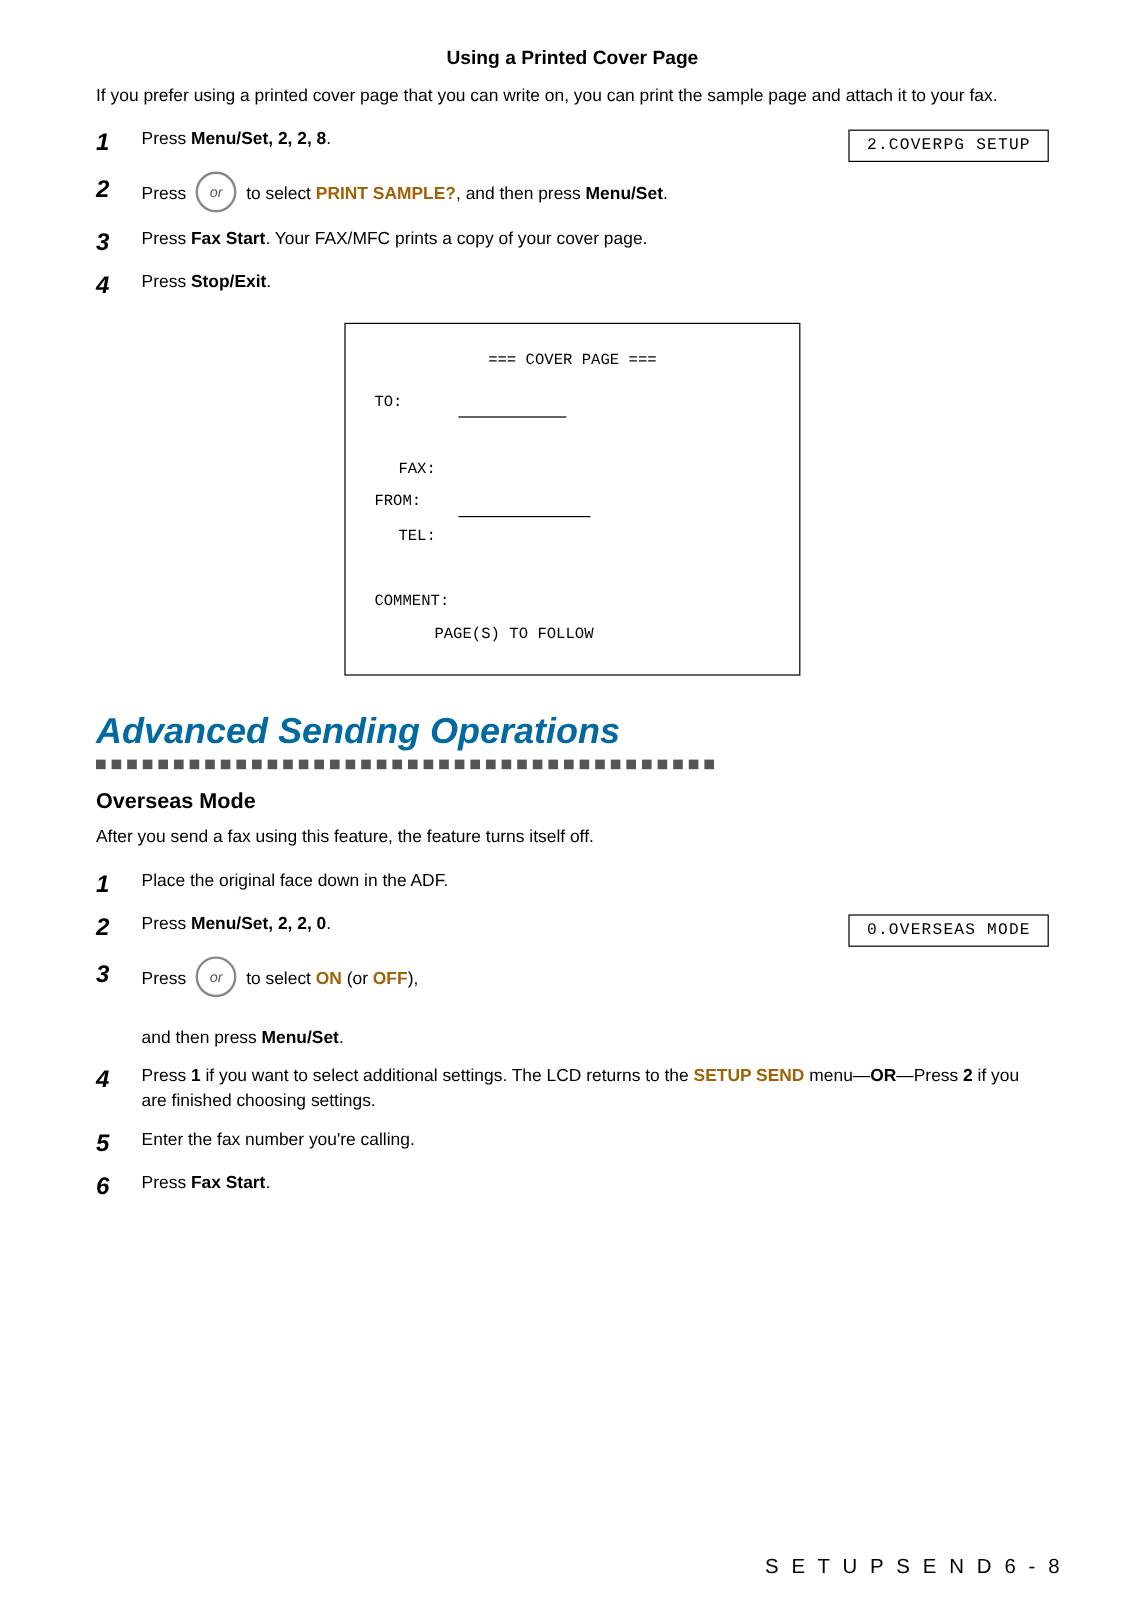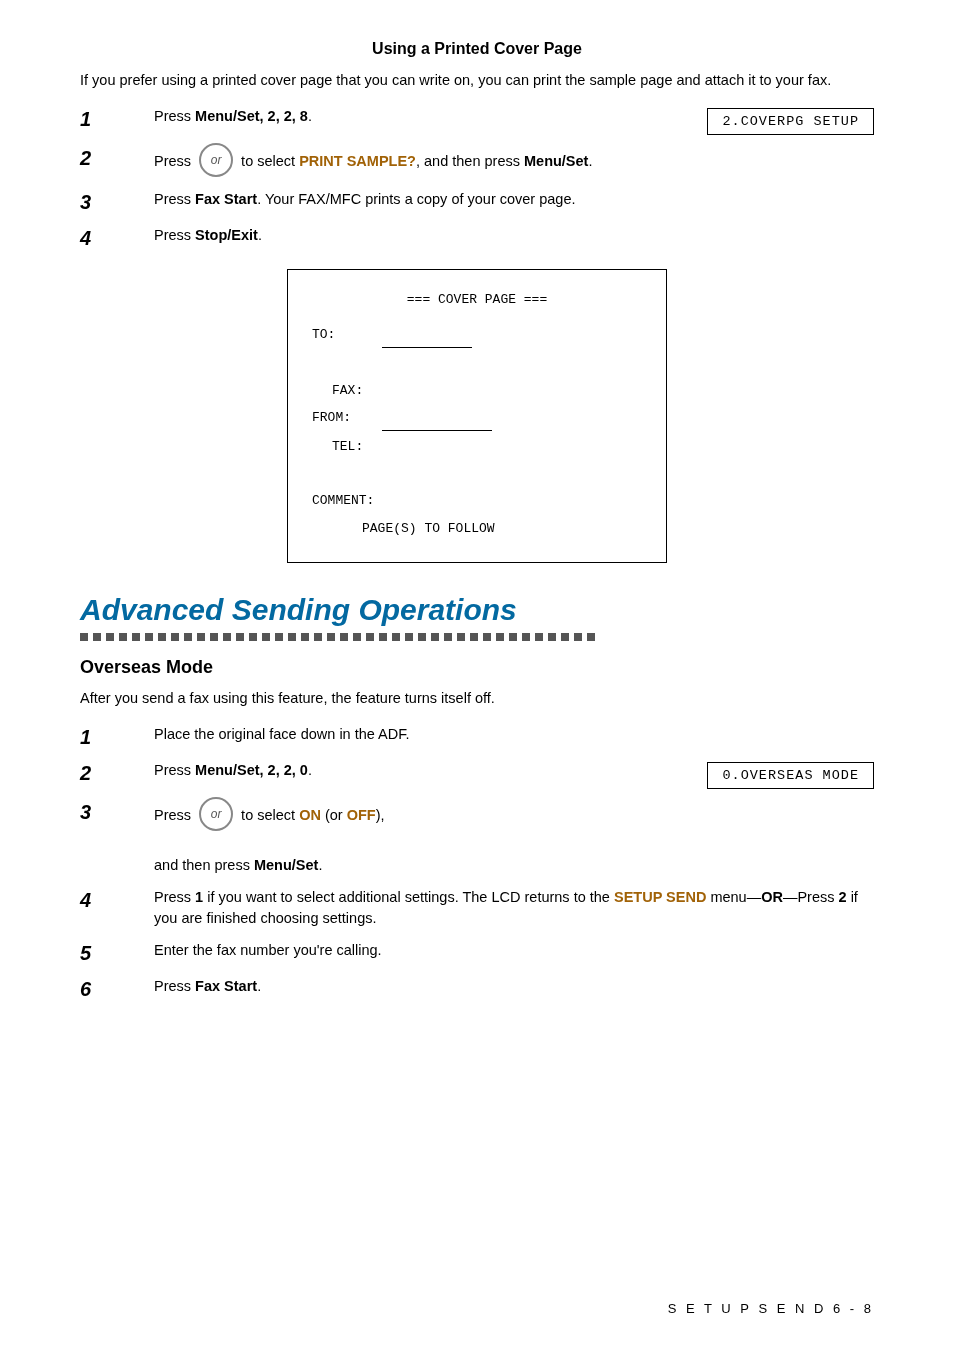--- a/index.html
+++ b/index.html
@@ -53,21 +53,20 @@
       min-width: 30px;
       margin-right: 8px;
       line-height: 1.3;
     }
 
     .step-content {
       font-family: Arial, Helvetica, sans-serif;
       font-size: 14.5px;
       line-height: 1.5;
       flex: 1;
-      margin-left: 36px;
     }
 
     .step-content b {
       font-weight: bold;
     }
 
     
     .lcd-box {
       border: 1.5px solid #000;
       padding: 5px 14px;
@@ -173,23 +172,23 @@
       width: 8px;
       height: 8px;
       background: #555;
       display: inline-block;
     }
 
     
     .page-footer {
       position: absolute;
       bottom: 36px;
-      right: 80px;
-      font-family: Arial, Helvetica, sans-serif;
-      font-size: 13px;
+      right: 68px;
+      font-family: Arial, Helvetica, sans-serif;
+      font-size: 17px;
       letter-spacing: 3px;
       color: #000;
     }
 
     .highlight-text {
       color: #a16207;
       font-weight: bold;
     }
   </style>
 </head>

